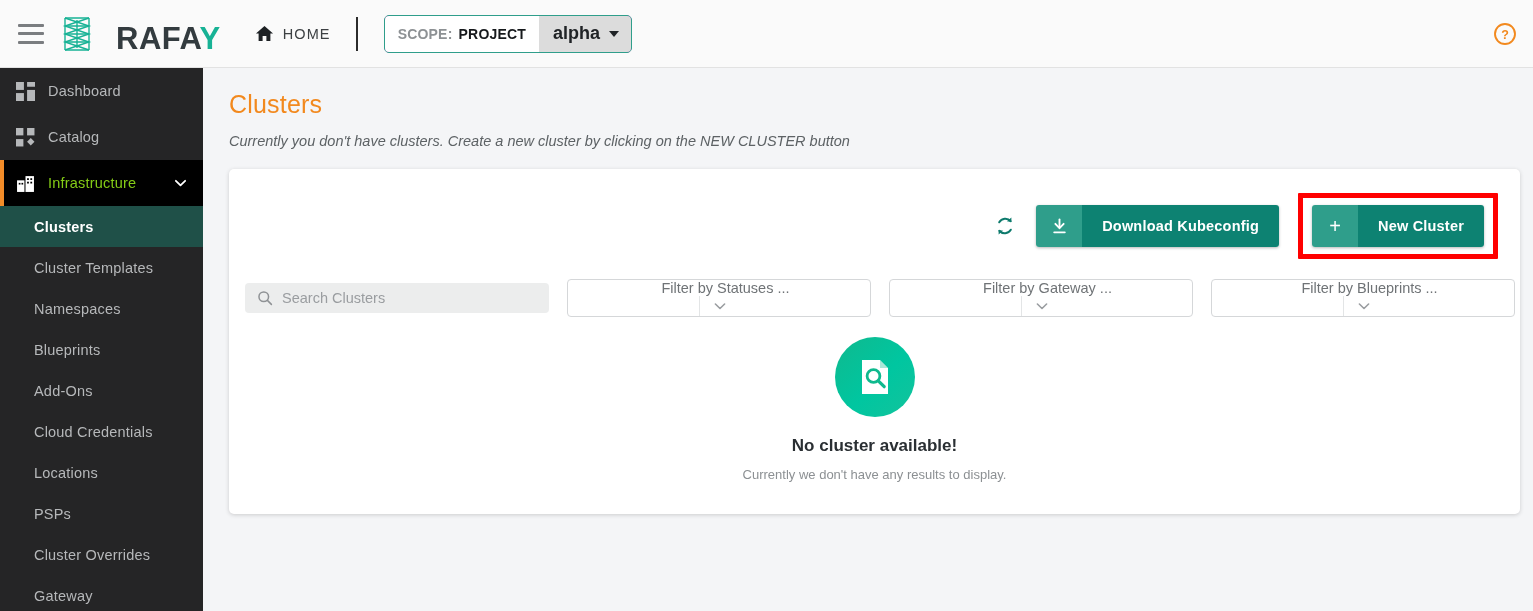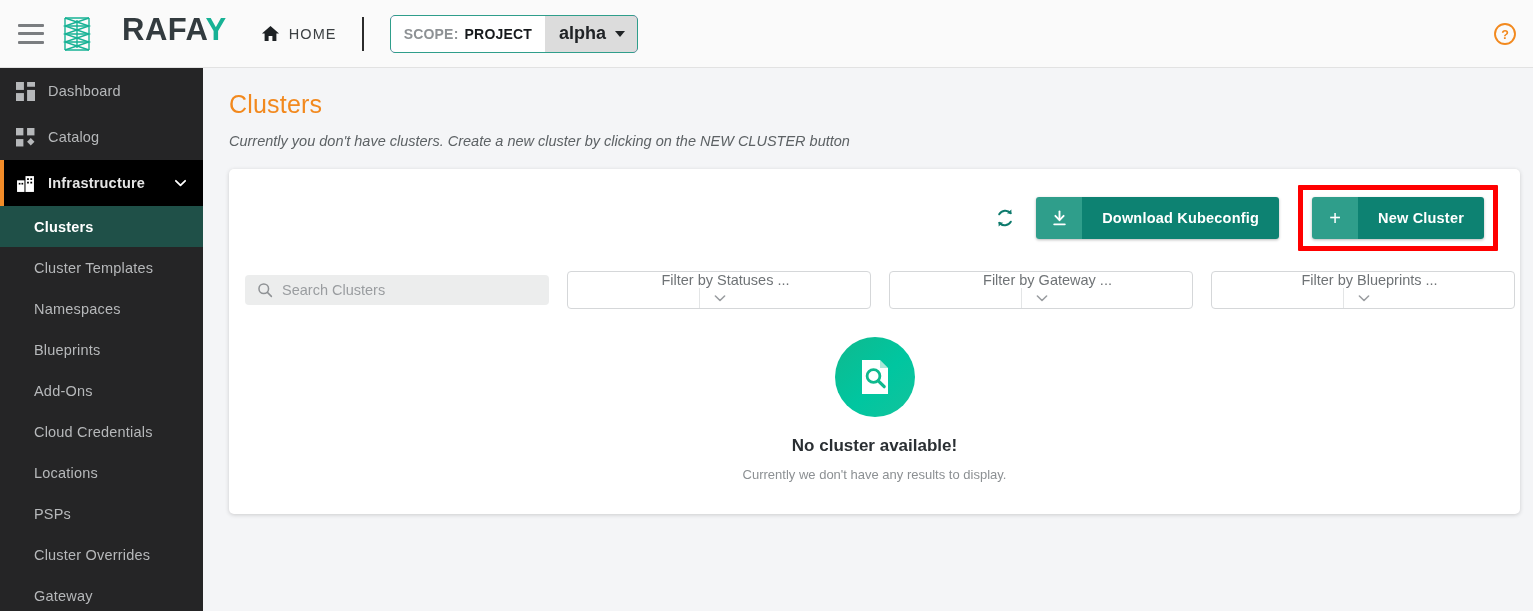--- a/index.html
+++ b/index.html
@@ -19,21 +19,21 @@
     border-bottom: 1px solid #e2e2e2;
     display: flex; align-items: center;
   }
   .hamburger {
     width: 26px; height: 20px; margin-left: 18px; margin-right: 14px;
     display: flex; flex-direction: column; justify-content: space-between;
     cursor: pointer;
   }
   .hamburger span { display: block; height: 3px; background: #7a7d80; border-radius: 1px; }
 
-  .logo-wrap { display: flex; align-items: flex-start; gap: 24px; }
+  .logo-wrap { display: flex; align-items: flex-end; gap: 18px; }
   .logo-mark { width: 40px; height: 40px; display: block; }
   .logo-text { font-size: 31px; font-weight: bold; letter-spacing: 0.5px; line-height: 1; }
   .logo-text .dark { color: #333b3f; }
   .logo-text .teal { color: #17b295; }
 
   .home-nav {
     display: flex; align-items: center; gap: 9px;
     margin-left: 34px; cursor: pointer;
   }
   .home-icon { width: 19px; height: 19px; display: block; }
@@ -77,21 +77,21 @@
     position: absolute; top: 68px; left: 0; width: 203px; height: 543px;
     background: #252526; overflow: hidden;
   }
   .nav-item {
     position: relative; display: flex; align-items: center;
     height: 46px; padding-left: 16px; cursor: pointer;
   }
   .nav-item .ic { width: 19px; height: 19px; margin-right: 13px; flex: 0 0 19px; display:block; }
   .nav-item .lbl { font-size: 14.5px; color: #b6b8ba; letter-spacing: .2px; }
   .nav-item.group { background: #000000; }
-  .nav-item.group .lbl { color: #e5e5e5; font-weight: bold; }
+  .nav-item.group .lbl { color: #84cc16; font-weight: normal; }
   .nav-item.group::before {
     content: ""; position: absolute; left: 0; top: 0; bottom: 0; width: 4px;
     background: #f28c28;
   }
   .nav-item .chev {
     position: absolute; right: 16px; top: 50%; transform: translateY(-50%);
     width: 13px; height: 13px;
   }
   .nav-sub {
     display: flex; align-items: center; height: 41px;
@@ -120,21 +120,21 @@
     margin: 20px 13px 0 26px;
     background: #ffffff;
     border-radius: 5px;
     box-shadow: 0 1px 4px rgba(0,0,0,.17);
     height: 345px;
     position: relative;
   }
 
   .toolbar {
     display: flex; align-items: center; justify-content: flex-end;
-    gap: 19px; padding: 16px 22px 0 0;
+    gap: 19px; padding: 24px 22px 0 0;
   }
   .refresh-btn { width: 24px; height: 24px; cursor: pointer; }
 
   .tbtn {
     display: flex; align-items: stretch; height: 42px;
     border-radius: 3px; overflow: hidden; cursor: pointer;
     box-shadow: 0 1px 3px rgba(0,0,0,.28);
   }
   .tbtn .ic-part {
     width: 46px; background: #2f9e8b;

